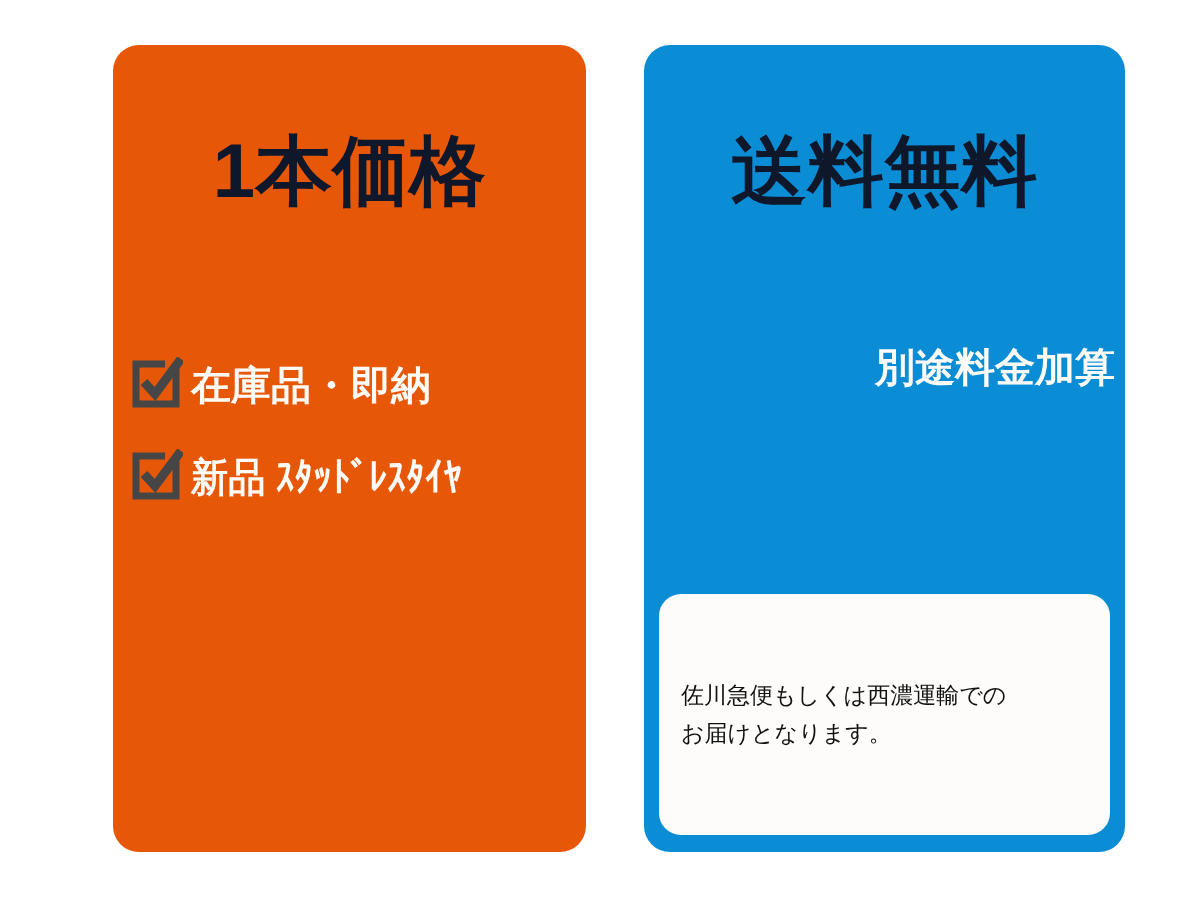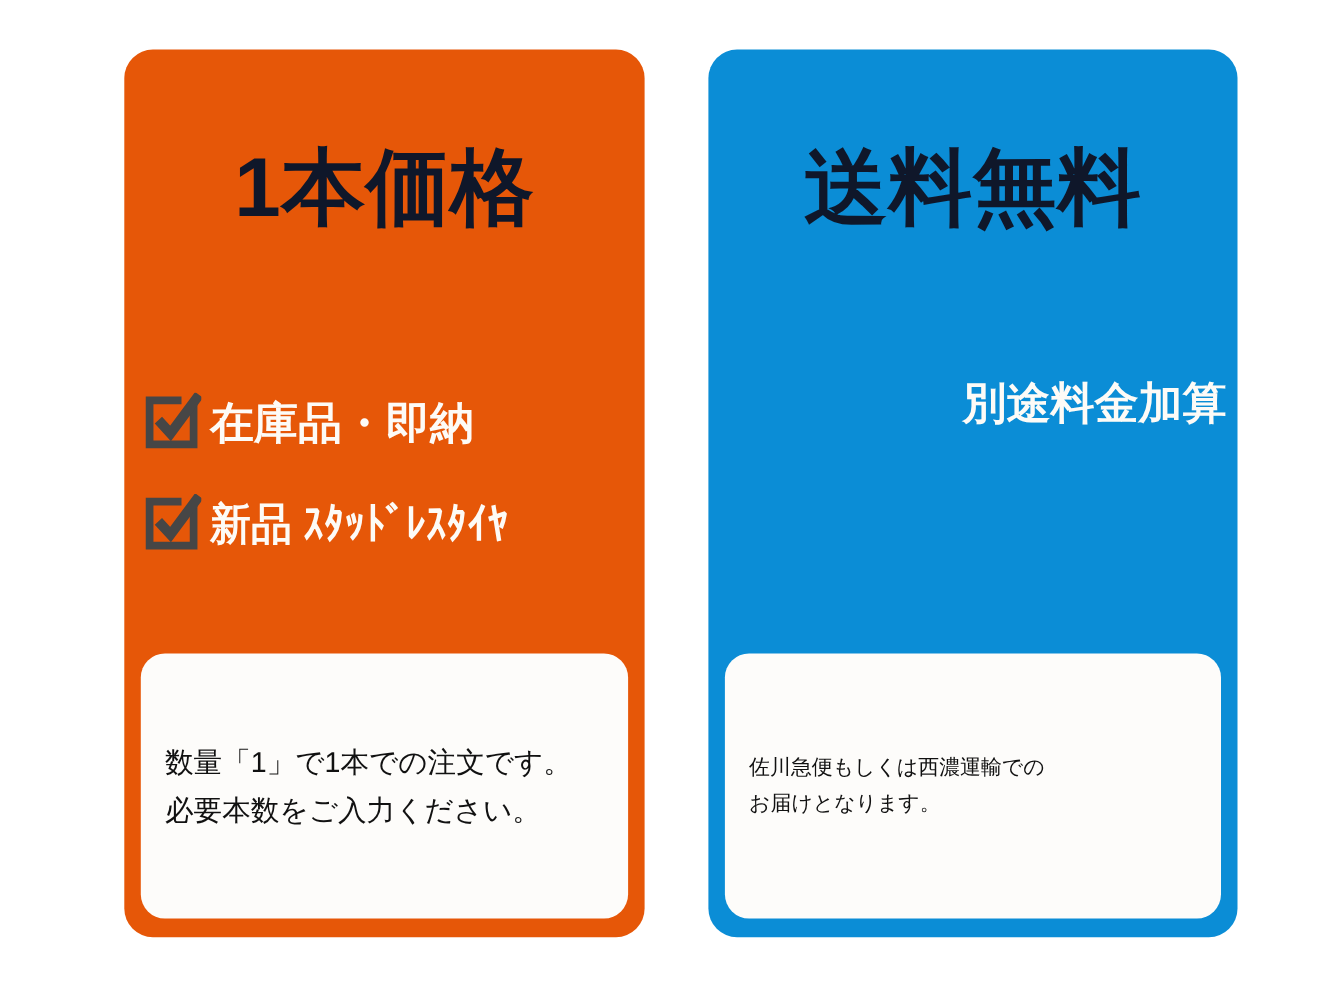--- a/index.html
+++ b/index.html
@@ -127,21 +127,21 @@
     justify-content: center;
     padding: 0 22px;
   }
   .note-line {
     color: #111111;
     font-size: 26px;
     line-height: 1.65;
     font-weight: 400;
     white-space: nowrap;
   }
-  .panel--blue .note-line { font-size: 19px; }
+  .panel--blue .note-line { font-size: 23px; }
 </style>
 </head>
 <body>
 
 <div class="stage">
 
   <section class="panel panel--orange">
 
     <h1 class="panel-heading">1本価格</h1>
 
@@ -162,24 +162,20 @@
           <svg viewBox="0 0 52 52" xmlns="http://www.w3.org/2000/svg">
             <path d="M45 10 L45 47 L5 47 L5 7 L34 7" fill="none" stroke="#464646" stroke-width="7" stroke-linecap="butt" stroke-linejoin="miter"></path>
             <path d="M13 25 L24 37 L50 2" fill="none" stroke="#464646" stroke-width="9" stroke-linecap="butt" stroke-linejoin="miter"></path>
           </svg>
         </span>
         <span class="bullet-label bullet-label--narrow">新品 ｽﾀｯﾄﾞﾚｽﾀｲﾔ</span>
       </div>
 
     </div>
 
-    <div class="note-box">
-      <div class="note-line">数量「1」で1本での注文です。</div>
-      <div class="note-line">必要本数をご入力ください。</div>
-    </div>
 
   </section>
 
   <section class="panel panel--blue">
 
     <h1 class="panel-heading">送料無料</h1>
 
     <div class="bullets">
 
 

